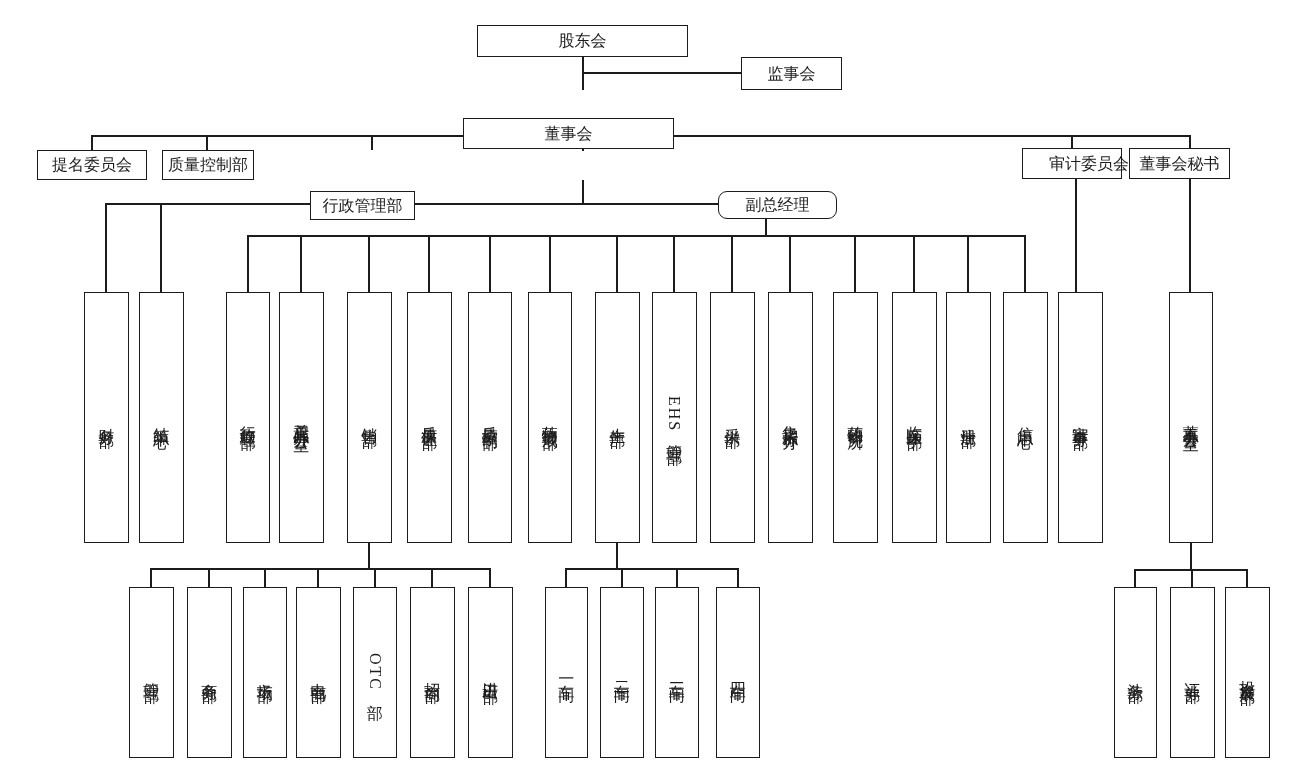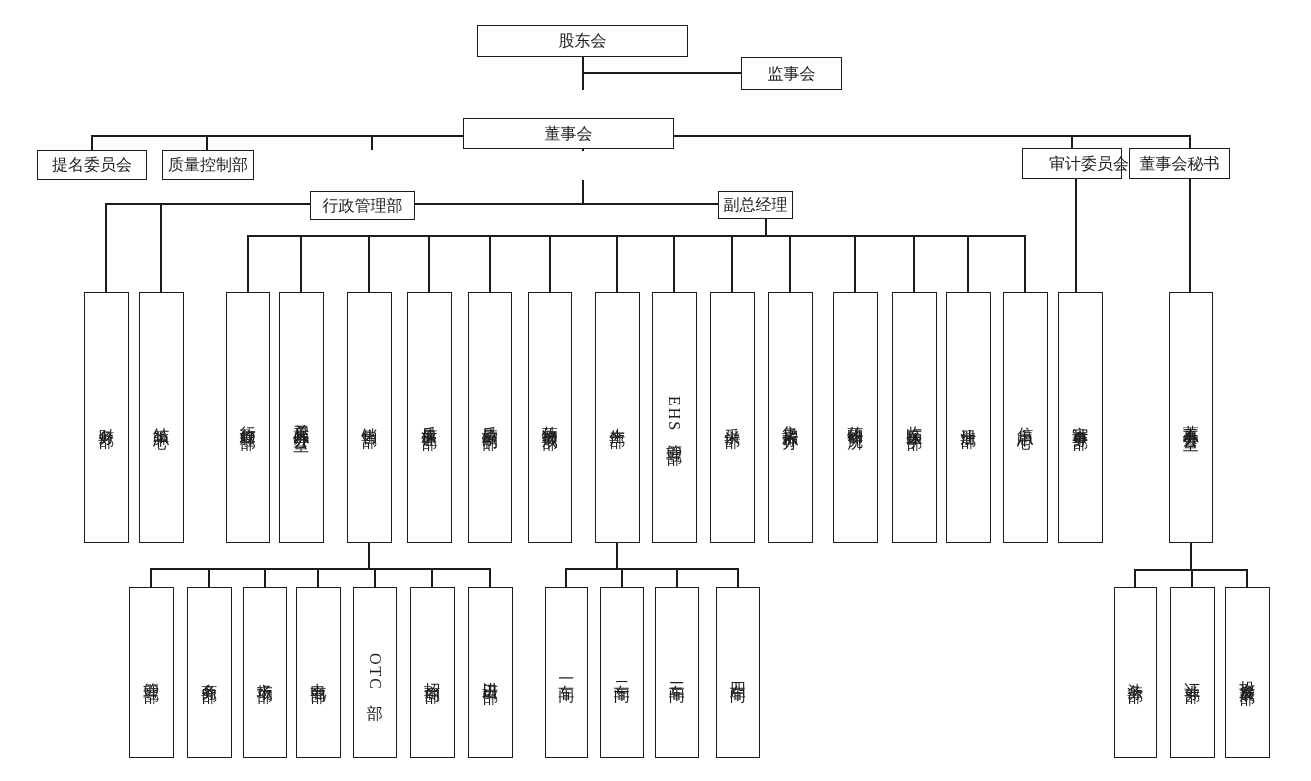--- a/index.html
+++ b/index.html
@@ -120,21 +120,21 @@
     </div>
   <div class="box" style="left:1022px;top:148px;width:100px;height:31px;padding-left:34px;">
       <span>审计委员会</span>
     </div>
   <div class="box" style="left:1129px;top:148px;width:101px;height:31px;">
       <span>董事会秘书</span>
     </div>
   <div class="box" style="left:310px;top:191px;width:105px;height:29px;">
       <span>行政管理部</span>
     </div>
-  <div class="box" style="left:718px;top:191px;width:75px;height:28px;">
+  <div class="box" style="left:718px;top:191px;width:119px;height:28px;border-radius:9px;">
       <span>副总经理</span>
     </div>
 
   <div class="box vbox" style="left:84px;top:292px;width:45px;height:251px;">
       <span>财务部</span>
     </div>
   <div class="box vbox" style="left:139px;top:292px;width:45px;height:251px;">
       <span>结算中心</span>
     </div>
   <div class="box vbox" style="left:226px;top:292px;width:44px;height:251px;">

